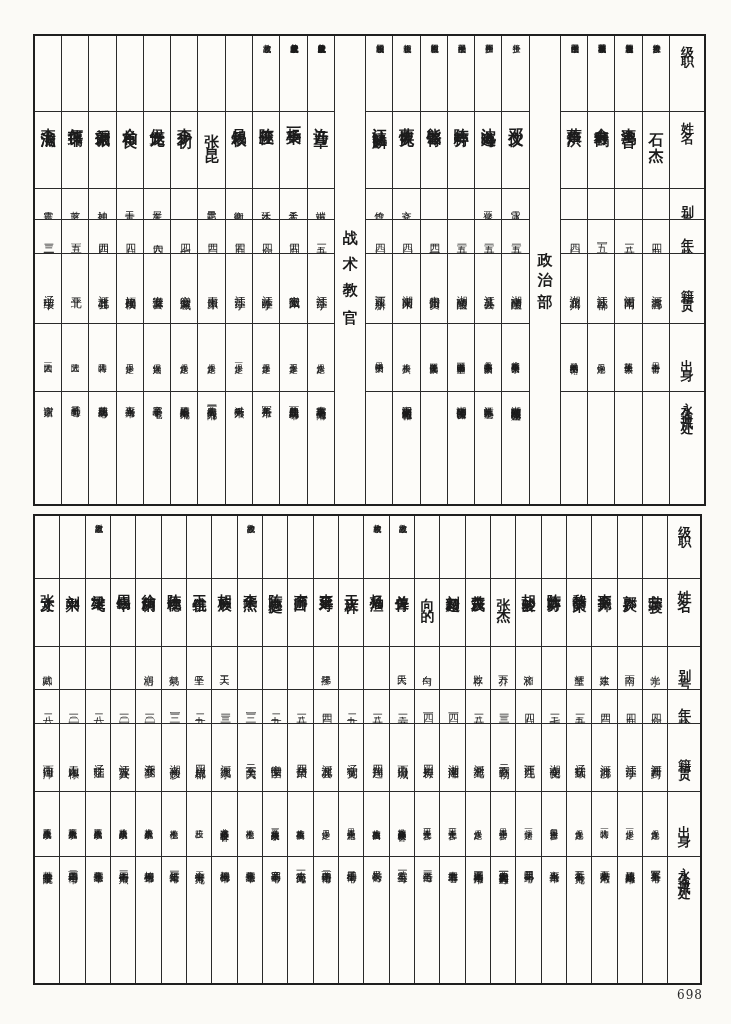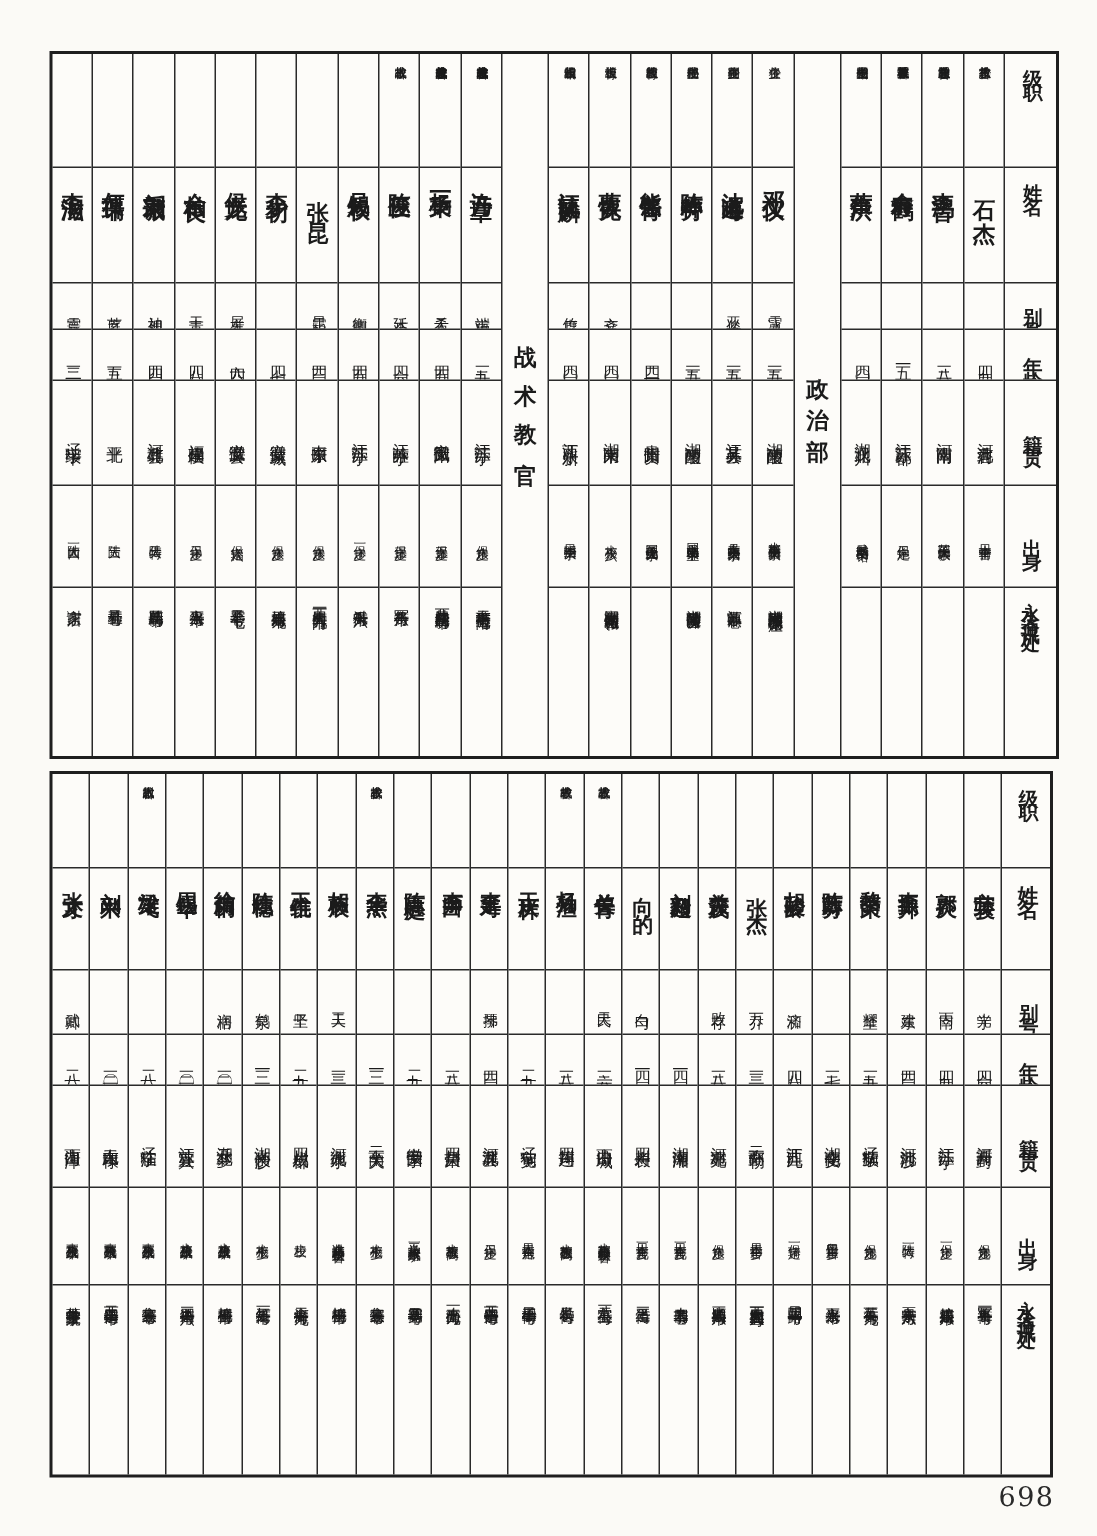--- a/index.html
+++ b/index.html
@@ -74,21 +74,21 @@
   .hcell .vt{font-size:13px;font-weight:bold;letter-spacing:9px;padding-top:0;}
   .hcell.long .vt{letter-spacing:5px;font-size:12.5px;}
   .section-label{flex:1 1 auto;}
   .section-label .vt{font-size:15px;font-weight:bold;}
   .sec-3 .vt{letter-spacing:20px;}
   .sec-4 .vt{letter-spacing:26px;}
 
   .page-number{
     position:absolute;right:28px;top:988px;
     font-family:"DejaVu Serif",serif;
-    font-size:18px;color:#2a2a2a;letter-spacing:1px;
+    font-size:12px;color:#2a2a2a;letter-spacing:1px;
   }
 </style>
 </head>
 <body>
 
 <div class="page">
   <div id="top-table" class="roster t-top">
       <div class="col header-col">
         <div class="cell hcell c-rank">
           <div class="vt">级职</div>

